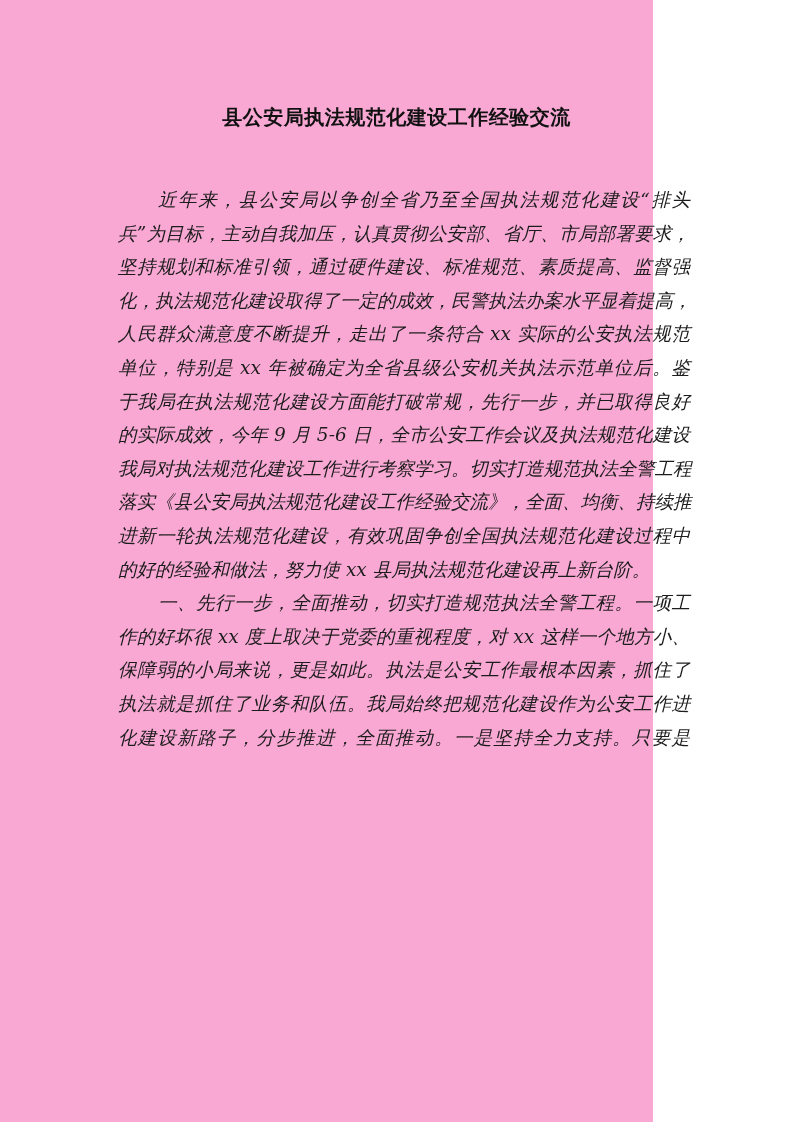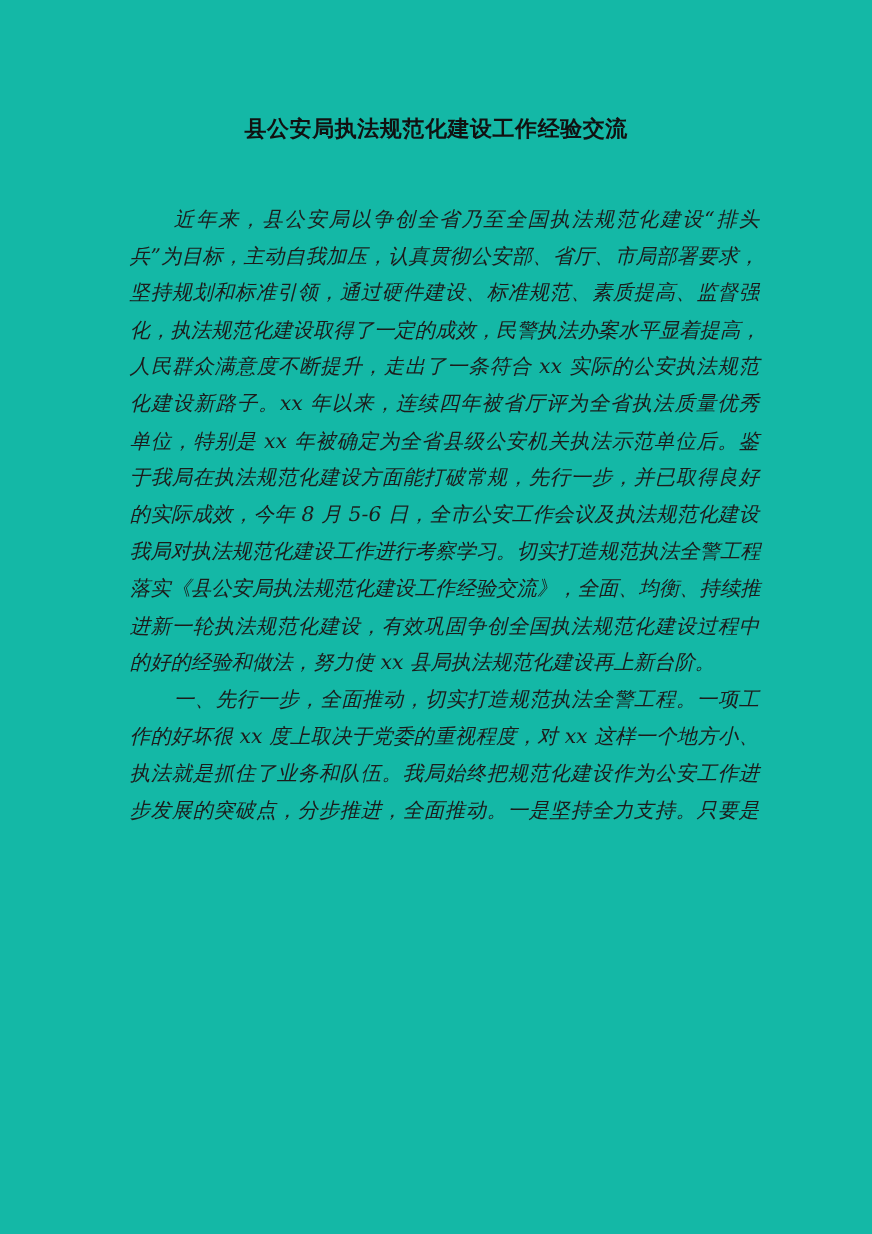--- a/index.html
+++ b/index.html
@@ -12,23 +12,23 @@
       height: 1122px;
       position: relative;
       overflow: hidden;
       font-family: "DejaVu Serif", "Liberation Serif", serif;
       color: #1a1a1a;
     }
     .page {
       position: absolute;
       left: 0;
       top: 0;
-      width: 793px;
+      width: 653px;
       height: 1122px;
-      background: #14b8a6;
+      background: #f9a8d4;
     }
     .title {
       position: absolute;
       left: 0;
       top: 101px;
       width: 793px;
       text-align: center;
       font-family: "DejaVu Sans", "Liberation Sans", sans-serif;
       font-weight: bold;
       font-size: 20px;
@@ -65,26 +65,26 @@
 
 <div class="page">
   <div class="title">县公安局执法规范化建设工作经验交流</div>
 
   <div class="body-text">
     <span class="line indent">近年来，县公安局以争创全省乃至全国执法规范化建设“排头</span>
     <span class="line">兵”为目标，主动自我加压，认真贯彻公安部、省厅、市局部署要求，</span>
     <span class="line">坚持规划和标准引领，通过硬件建设、标准规范、素质提高、监督强</span>
     <span class="line">化，执法规范化建设取得了一定的成效，民警执法办案水平显着提高，</span>
     <span class="line">人民群众满意度不断提升，走出了一条符合 xx 实际的公安执法规范</span>
-    <span class="line">化建设新路子。xx 年以来，连续四年被省厅评为全省执法质量优秀</span>
     <span class="line">单位，特别是 xx 年被确定为全省县级公安机关执法示范单位后。鉴</span>
     <span class="line">于我局在执法规范化建设方面能打破常规，先行一步，并已取得良好</span>
-    <span class="line">的实际成效，今年 8 月 5-6 日，全市公安工作会议及执法规范化建设</span>
+    <span class="line">的实际成效，今年 9 月 5-6 日，全市公安工作会议及执法规范化建设</span>
     <span class="line">我局对执法规范化建设工作进行考察学习。切实打造规范执法全警工程</span>
     <span class="line">落实《县公安局执法规范化建设工作经验交流》，全面、均衡、持续推</span>
     <span class="line">进新一轮执法规范化建设，有效巩固争创全国执法规范化建设过程中</span>
     <span class="line last">的好的经验和做法，努力使 xx 县局执法规范化建设再上新台阶。</span>
     <span class="line indent">一、先行一步，全面推动，切实打造规范执法全警工程。一项工</span>
     <span class="line">作的好坏很 xx 度上取决于党委的重视程度，对 xx 这样一个地方小、</span>
+    <span class="line">保障弱的小局来说，更是如此。执法是公安工作最根本因素，抓住了</span>
     <span class="line">执法就是抓住了业务和队伍。我局始终把规范化建设作为公安工作进</span>
-    <span class="line">步发展的突破点，分步推进，全面推动。一是坚持全力支持。只要是</span>
+    <span class="line">化建设新路子，分步推进，全面推动。一是坚持全力支持。只要是</span>
   </div>
 </div>
 
 </body></html>

